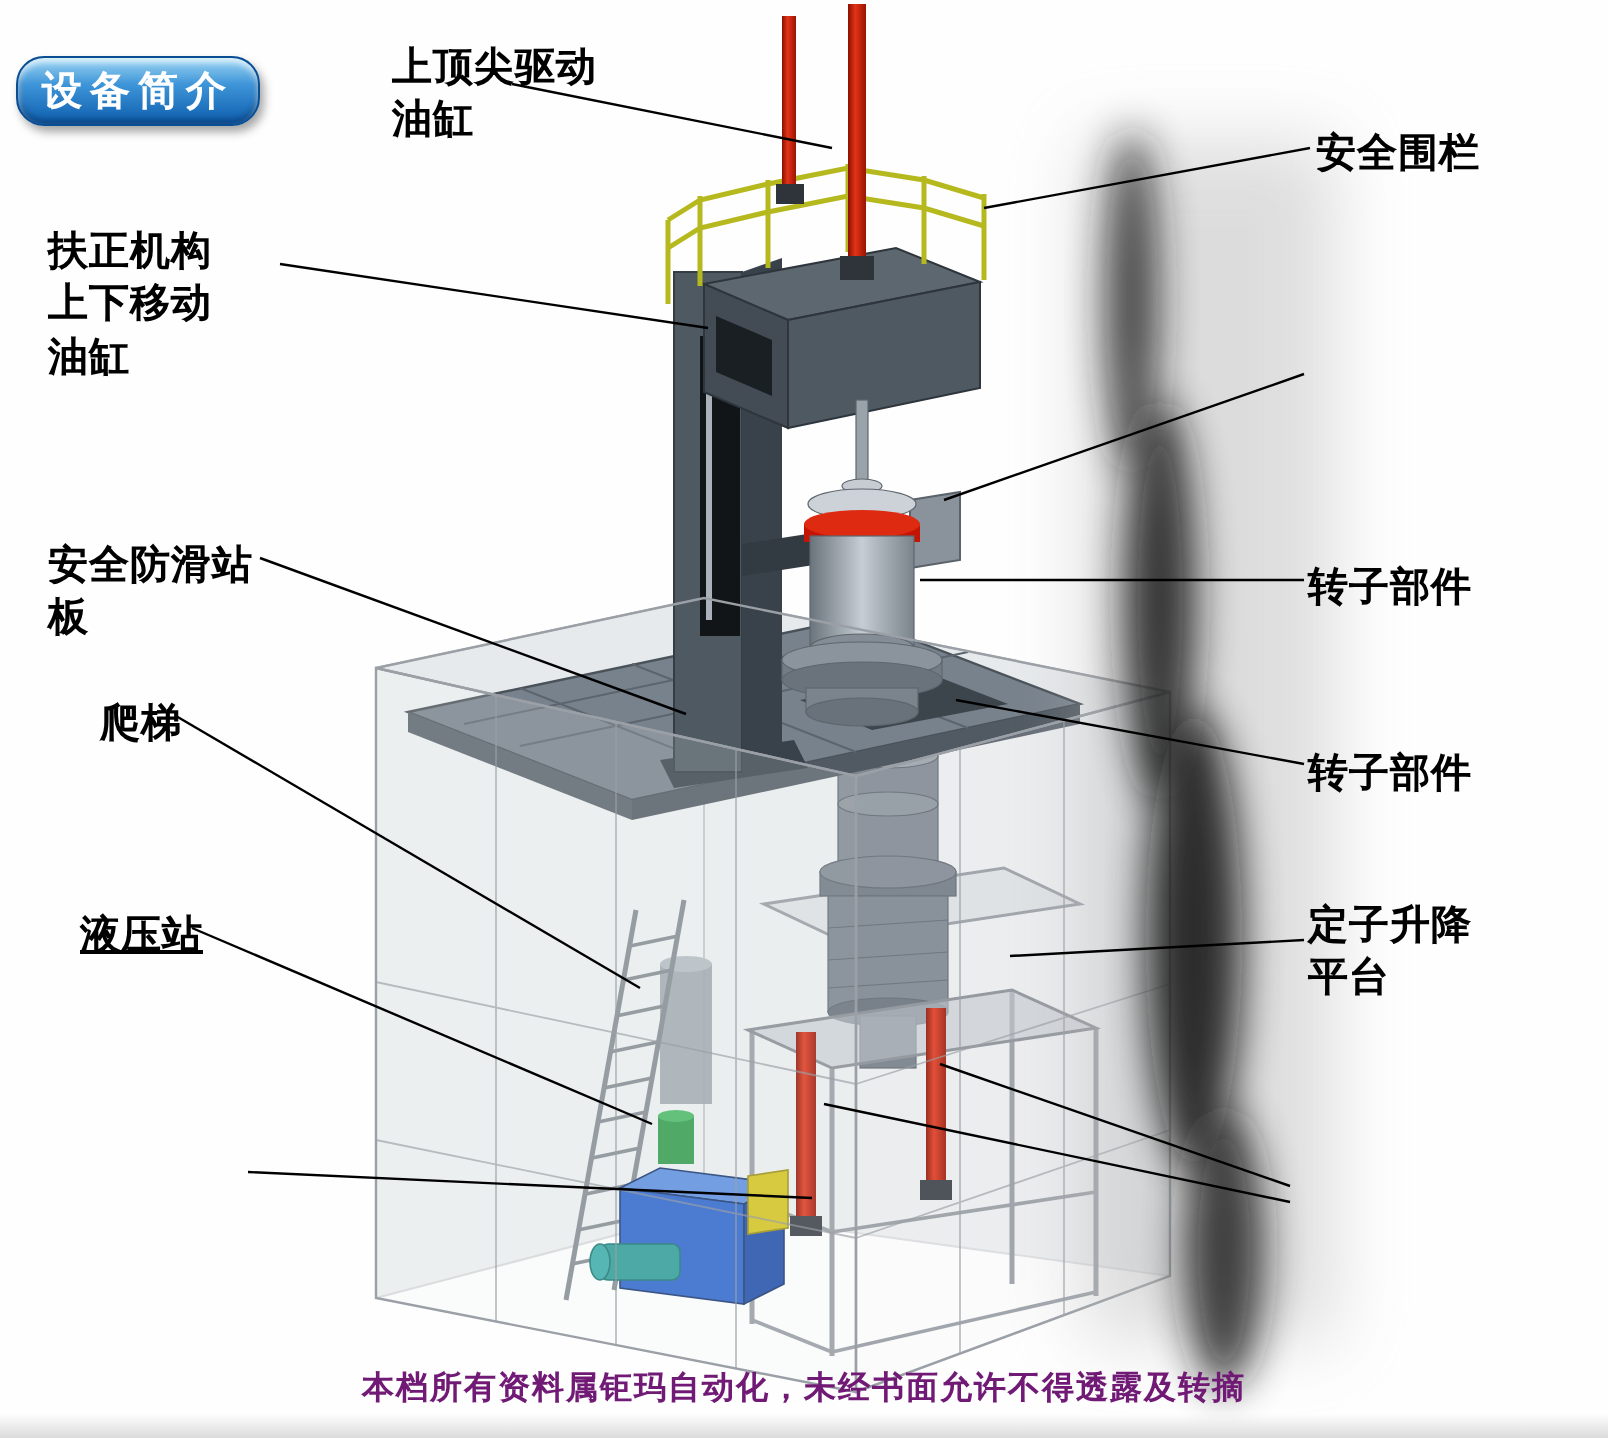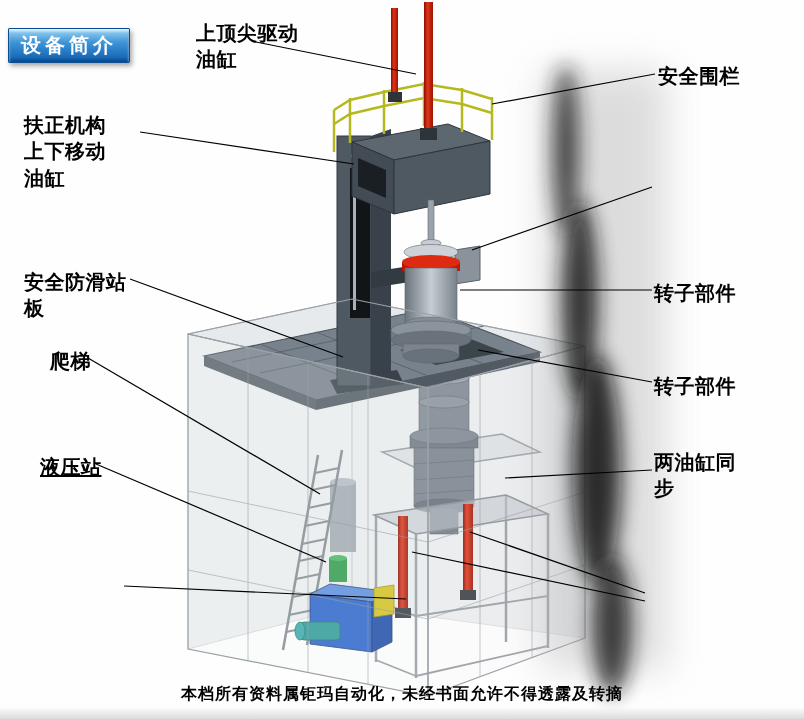--- a/index.html
+++ b/index.html
@@ -7,28 +7,28 @@
   body { font-family:"DejaVu Sans","Liberation Sans",sans-serif; }
   .canvas { position:relative; width:804px; height:719px; background:#fefefef9; overflow:hidden; }
   .illustration { position:absolute; left:0; top:0; width:804px; height:719px; }
   .callout {
     position:absolute; font-size:20px; font-weight:700; color:#000;
     line-height:1.32; letter-spacing:.5px; white-space:normal; word-break:break-all;
   }
   .badge {
     position:absolute; left:8px; top:28px; width:122px; height:35px;
     display:flex; align-items:center; justify-content:center;
-    border-radius:1px; border:1px solid #0a4f94;
+    border-radius:14px; border:1px solid #0a4f94;
     background:linear-gradient(180deg,#9ed7f4 0%,#3e95d8 40%,#0d5dad 100%);
     box-shadow:2px 3px 5px rgba(0,0,0,.35), inset 0 2px 3px rgba(255,255,255,.75), inset 0 -2px 3px rgba(0,30,70,.45);
     color:#fff; font-size:20px; font-weight:700; letter-spacing:4px;
   }
   .footer {
     position:absolute; left:0; right:0; top:684px; text-align:center;
-    font-size:16px; font-weight:600; color:#000000; letter-spacing:1px;
+    font-size:16px; font-weight:600; color:#701a75; letter-spacing:1px;
   }
   .bottom-shade {
     position:absolute; left:0; right:0; bottom:0; height:12px;
     background:linear-gradient(180deg, rgba(210,210,210,0) 0%, rgba(190,190,190,.55) 100%);
   }
   
   #lbl-0 { left:196px; top:20px;  width:116px; }
   #lbl-1 { left:658px; top:63px;  width:92px;  }
   #lbl-2 { left:24px;  top:112px; width:92px;  }
   #lbl-3 { left:654px; top:163px; width:92px;  }
@@ -255,18 +255,18 @@
   <div class="badge">设备简介</div>
 
   <div class="callout" id="lbl-0">上顶尖驱动油缸</div>
   <div class="callout" id="lbl-1">安全围栏</div>
   <div class="callout" id="lbl-2">扶正机构上下移动油缸</div>
   <div class="callout" id="lbl-4">安全防滑站板</div>
   <div class="callout" id="lbl-5">转子部件</div>
   <div class="callout" id="lbl-6">爬梯</div>
   <div class="callout" id="lbl-7">转子部件</div>
   <div class="callout" id="lbl-8">液压站</div>
-  <div class="callout" id="lbl-9">两油缸同步</div>
+  <div class="callout" id="lbl-9">定子升降平台</div>
 
   <div class="footer">本档所有资料属钜玛自动化，未经书面允许不得透露及转摘</div>
 
   <div class="bottom-shade"></div>
 </div>
 
 </body></html>

